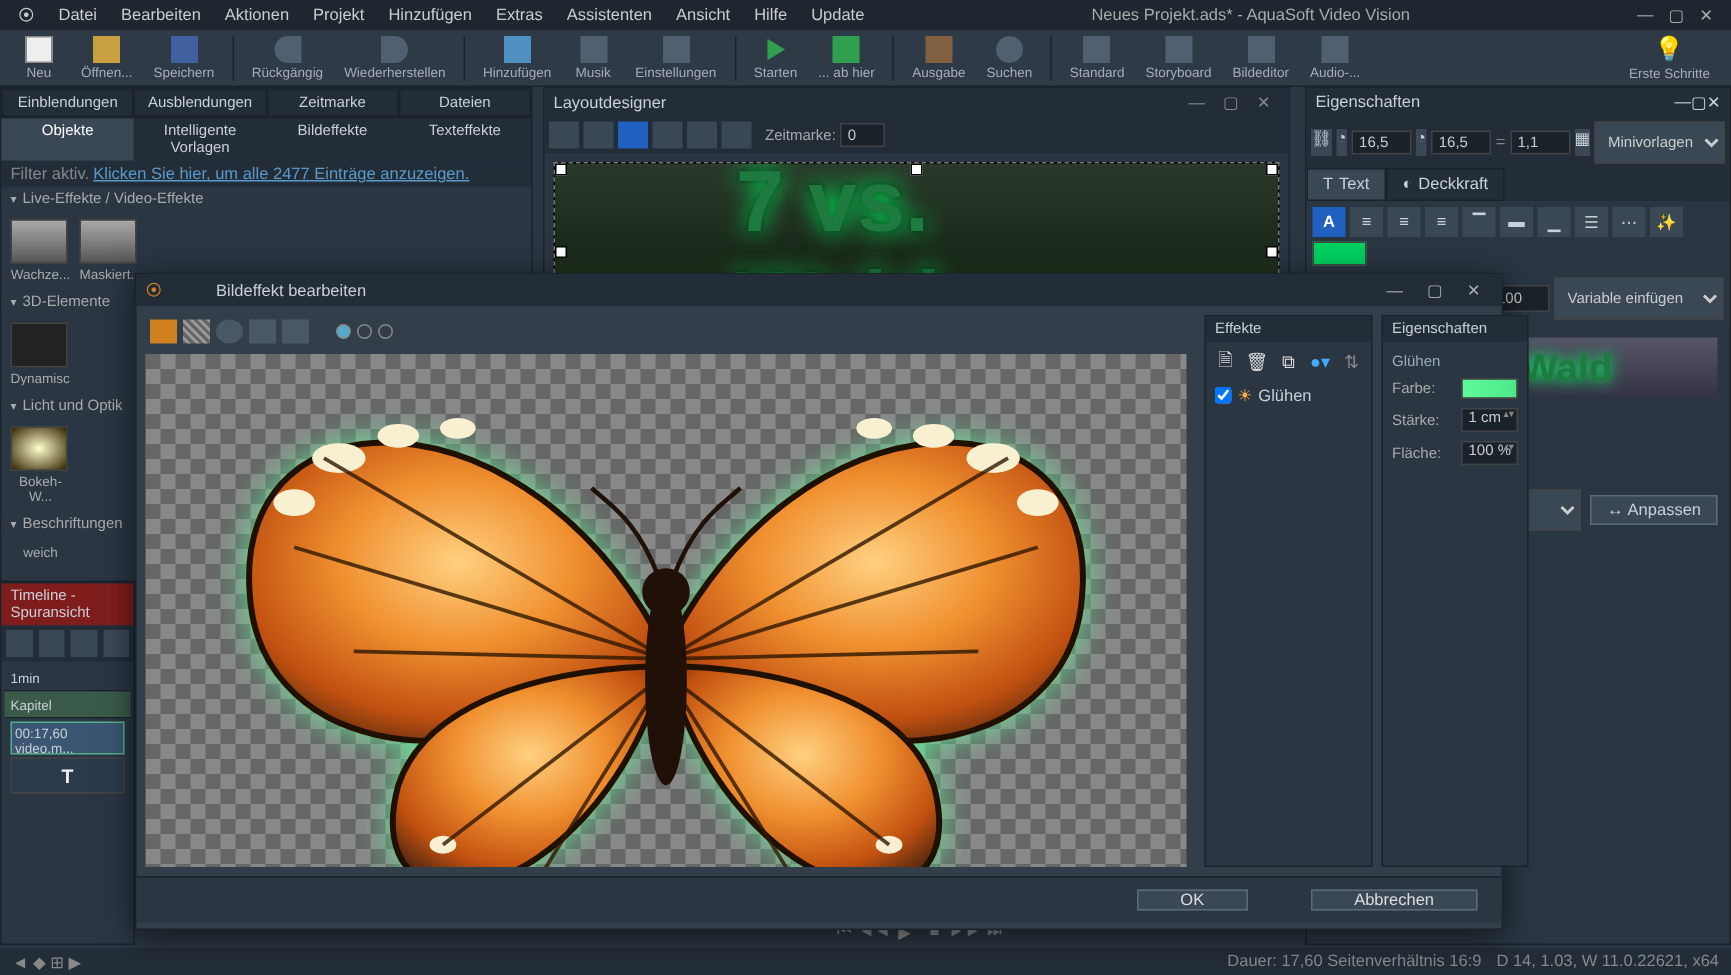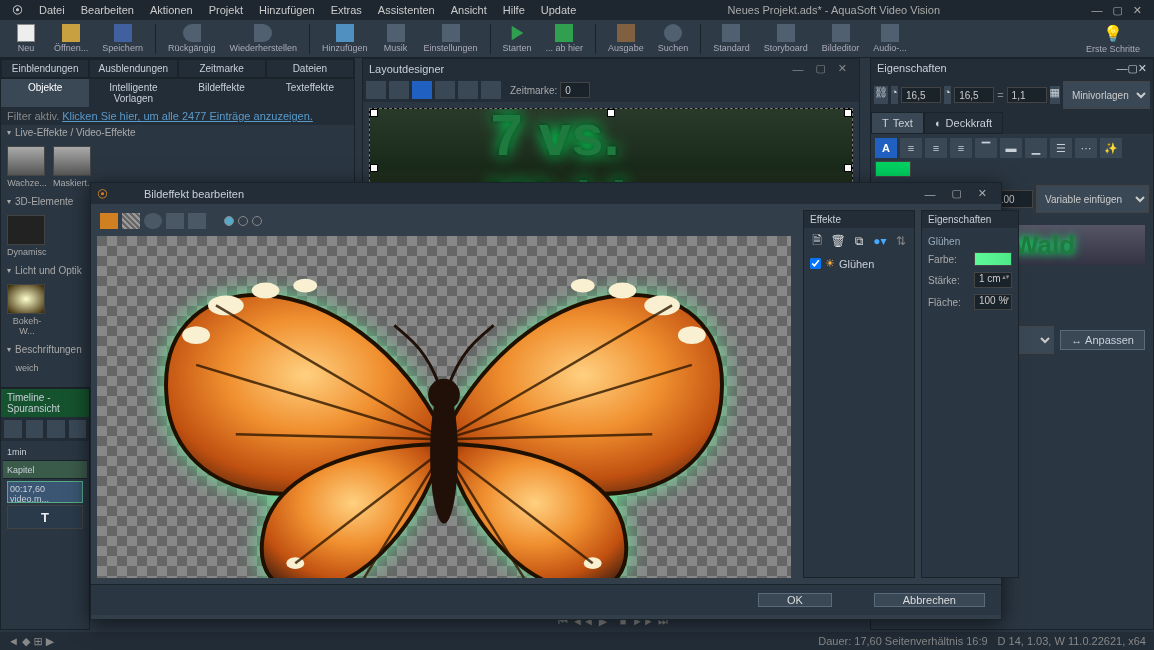--- a/index.html
+++ b/index.html
@@ -32,21 +32,21 @@
 .filter-bar a { color: #5a9aca; text-decoration: underline; cursor: pointer; }
 .section-header { background: #2a3642; padding: 2px 6px; font-size: 10px; color: #aaa; display: flex; align-items: center; gap: 4px; cursor: pointer; }
 .section-header::before { content: "▾"; font-size: 8px; }
 .thumb-row { display: flex; gap: 6px; padding: 6px; }
 .thumb { width: 40px; text-align: center; }
 .thumb-img { width: 38px; height: 30px; background: linear-gradient(#aaa,#555); border: 1px solid #444; }
 .thumb-label { font-size: 9px; color: #aaa; margin-top: 2px; overflow: hidden; }
 
 
 .timeline-panel { position: absolute; left: 0; top: 388px; width: 90px; height: 242px; background: #2a3642; border: 1px solid #1a222a; }
-.timeline-header { background: #14532d; padding: 3px 6px; font-size: 10px; }
+.timeline-header { background: #7f1d1d; padding: 3px 6px; font-size: 10px; }
 .tl-tools { display: flex; gap: 4px; padding: 3px; background: #232d38; }
 .tl-tool { width: 18px; height: 18px; background: #3a4856; cursor: pointer; }
 .tl-tracks { padding: 2px; }
 .tl-track { height: 18px; border-bottom: 1px solid #1a222a; display: flex; align-items: center; font-size: 9px; padding-left: 4px; cursor: pointer; }
 .tl-clip { margin: 2px 4px; height: 22px; background: #3a5672; border: 1px solid #5a8; font-size: 9px; padding: 2px; }
 .tl-text { margin: 2px 4px; height: 24px; background: #2a3a4a; border: 1px solid #444; display: flex; align-items: center; justify-content: center; color: #eee; font-weight: bold; font-size: 13px; }
 
 
 .layout-designer { position: absolute; left: 362px; top: 58px; width: 498px; height: 330px; background: #2a3642; border: 1px solid #1a222a; }
 .ld-header { background: #232d38; padding: 3px 6px; font-size: 10px; display: flex; align-items: center; }

